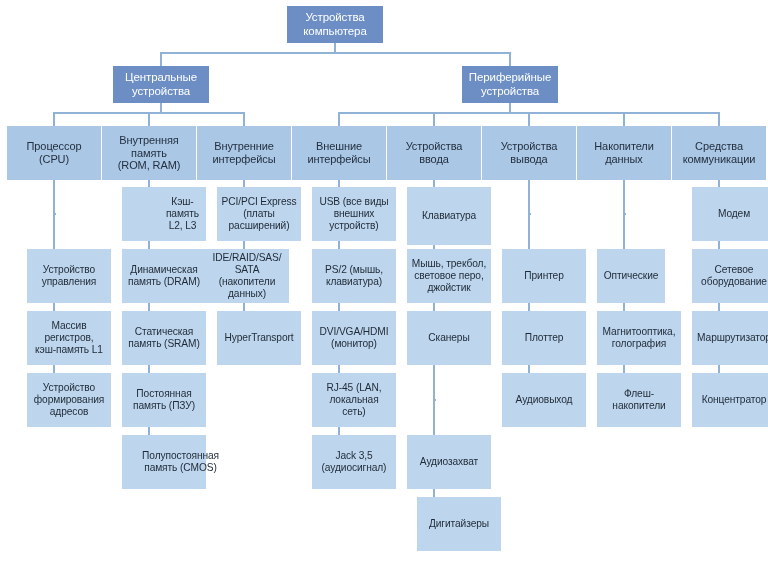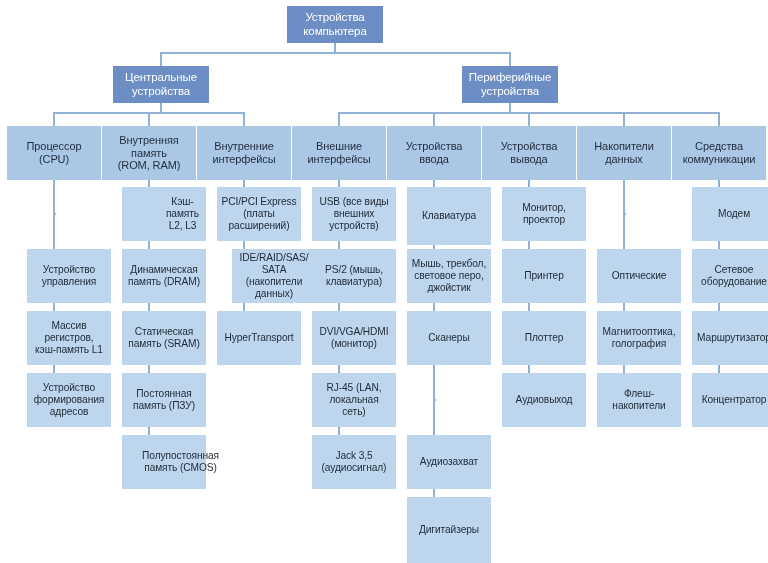--- a/index.html
+++ b/index.html
@@ -115,21 +115,21 @@
     <div class="box leaf" style="left: 122px; top: 435px; width: 84px; height: 54px; padding-left: 36px;">Полупостоянная
 память (CMOS)</div>
     <div class="box lvl3" style="left: 197px; top: 126px; width: 94px; height: 54px;">Внутренние
 интерфейсы</div>
     <div class="conn vline" style="left: 243.2px; top: 180px; width: 1.6px; height: 158px;"></div>
     <div class="conn vline" style="left: 244px; top: 213.2px; height: 1.6px;"></div>
     <div class="box leaf" style="left: 217px; top: 187px; width: 84px; height: 54px;">PCI/PCI Express
 (платы
 расширений)</div>
     <div class="conn vline" style="left: 244px; top: 275.2px; height: 1.6px;"></div>
-    <div class="box leaf" style="left: 232px; top: 249px; width: 84px; height: 54px;">IDE/RAID/SAS/
+    <div class="box leaf" style="left: 205px; top: 249px; width: 84px; height: 54px;">IDE/RAID/SAS/
 SATA (накопители
 данных)</div>
     <div class="conn vline" style="left: 244px; top: 337.2px; height: 1.6px;"></div>
     <div class="box leaf" style="left: 217px; top: 311px; width: 84px; height: 54px;">HyperTransport</div>
     <div class="box lvl3" style="left: 292px; top: 126px; width: 94px; height: 54px;">Внешние
 интерфейсы</div>
     <div class="conn vline" style="left: 338.2px; top: 180px; width: 1.6px; height: 282px;"></div>
     <div class="conn vline" style="left: 339px; top: 213.2px; height: 1.6px;"></div>
     <div class="box leaf" style="left: 312px; top: 187px; width: 84px; height: 54px;">USB (все виды
 внешних
@@ -155,39 +155,37 @@
     <div class="conn vline" style="left: 434px; top: 275.2px; height: 1.6px;"></div>
     <div class="box leaf" style="left: 407px; top: 249px; width: 84px; height: 54px;">Мышь, трекбол,
 световое перо,
 джойстик</div>
     <div class="conn vline" style="left: 434px; top: 337.2px; height: 1.6px;"></div>
     <div class="box leaf" style="left: 407px; top: 311px; width: 84px; height: 54px;">Сканеры</div>
     <div class="conn vline" style="left: 434px; top: 399.2px; height: 1.6px;"></div>
     <div class="conn vline" style="left: 434px; top: 461.2px; height: 1.6px;"></div>
     <div class="box leaf" style="left: 407px; top: 435px; width: 84px; height: 54px;">Аудиозахват</div>
     <div class="conn vline" style="left: 434px; top: 523.2px; height: 1.6px;"></div>
-    <div class="box leaf" style="left: 407px; top: 497px; width: 84px; height: 66px;">Дигитайзеры</div>
+    <div class="box leaf" style="left: 417px; top: 497px; width: 84px; height: 54px;">Дигитайзеры</div>
     <div class="box lvl3" style="left: 482px; top: 126px; width: 94px; height: 54px;">Устройства
 вывода</div>
     <div class="conn vline" style="left: 528.2px; top: 180px; width: 1.6px; height: 220px;"></div>
     <div class="conn vline" style="left: 529px; top: 213.2px; height: 1.6px;"></div>
-    <div class="box leaf" style="left: 502px; top: 187px; width: 84px; height: 54px;">Монитор,
-проектор</div>
     <div class="conn vline" style="left: 529px; top: 275.2px; height: 1.6px;"></div>
     <div class="box leaf" style="left: 502px; top: 249px; width: 84px; height: 54px;">Принтер</div>
     <div class="conn vline" style="left: 529px; top: 337.2px; height: 1.6px;"></div>
     <div class="box leaf" style="left: 502px; top: 311px; width: 84px; height: 54px;">Плоттер</div>
     <div class="conn vline" style="left: 529px; top: 399.2px; height: 1.6px;"></div>
     <div class="box leaf" style="left: 502px; top: 373px; width: 84px; height: 54px;">Аудиовыход</div>
     <div class="box lvl3" style="left: 577px; top: 126px; width: 94px; height: 54px;">Накопители
 данных</div>
     <div class="conn vline" style="left: 623.2px; top: 180px; width: 1.6px; height: 220px;"></div>
     <div class="conn vline" style="left: 624px; top: 213.2px; height: 1.6px;"></div>
     <div class="conn vline" style="left: 624px; top: 275.2px; height: 1.6px;"></div>
-    <div class="box leaf" style="left: 597px; top: 249px; width: 84px; height: 54px;">Оптические</div>
+    <div class="box leaf" style="left: 597px; top: 249px; width: 68px; height: 54px;">Оптические</div>
     <div class="conn vline" style="left: 624px; top: 337.2px; height: 1.6px;"></div>
     <div class="box leaf" style="left: 597px; top: 311px; width: 84px; height: 54px;">Магнитооптика,
 голография</div>
     <div class="conn vline" style="left: 624px; top: 399.2px; height: 1.6px;"></div>
     <div class="box lvl3" style="left: 672px; top: 126px; width: 94px; height: 54px;">Средства
 коммуникации</div>
     <div class="box leaf" style="left: 597px; top: 373px; width: 84px; height: 54px;">Флеш-
 накопители</div>
     <div class="conn vline" style="left: 718.2px; top: 180px; width: 1.6px; height: 220px;"></div>
     <div class="conn vline" style="left: 719px; top: 213.2px; height: 1.6px;"></div>

